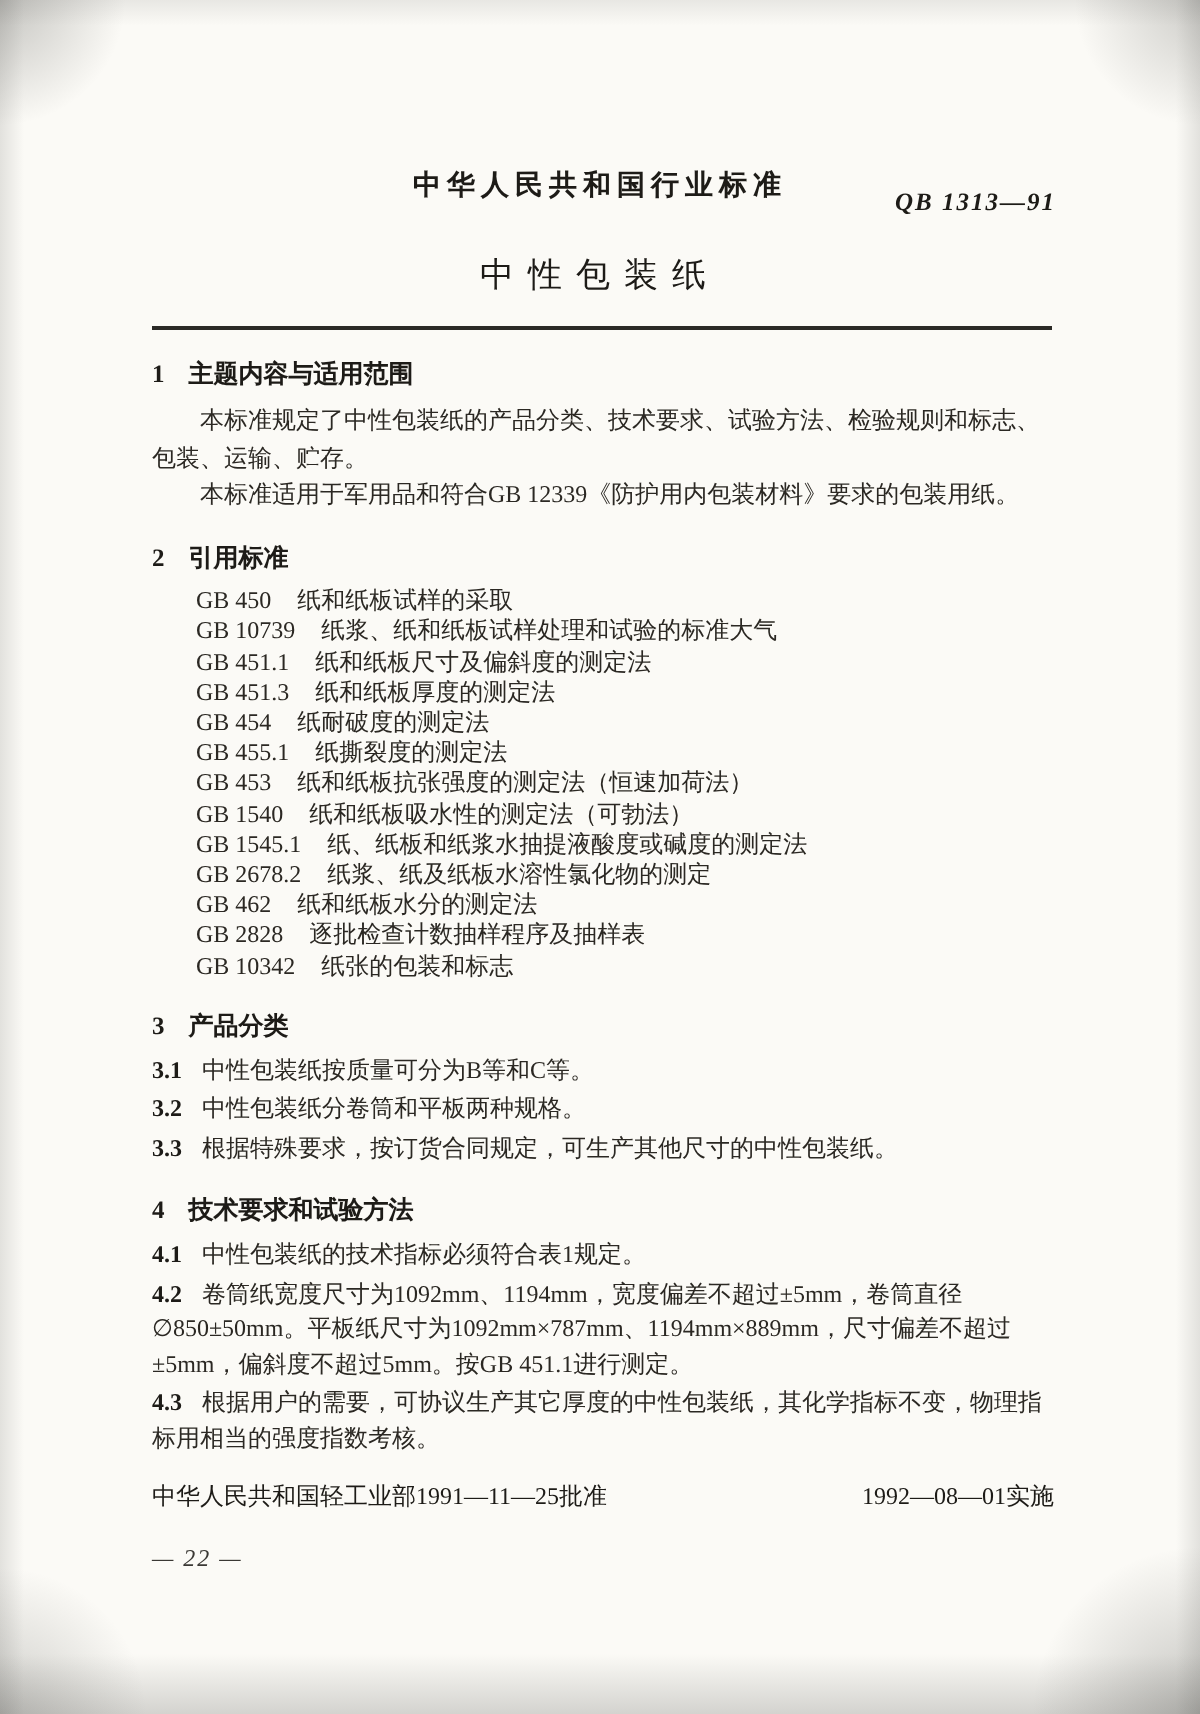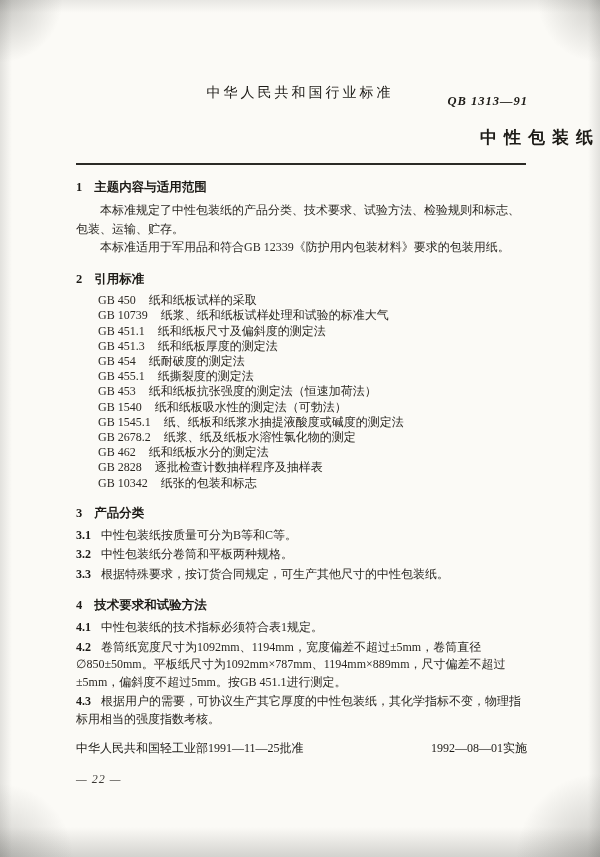--- a/index.html
+++ b/index.html
@@ -31,41 +31,40 @@
       linear-gradient(to right, rgba(95,95,92,.16), rgba(95,95,92,0) 2%, rgba(95,95,92,0) 98%, rgba(95,95,92,.16)),
       linear-gradient(to bottom, rgba(95,95,92,.12), rgba(95,95,92,0) 1.5%, rgba(95,95,92,0) 96.5%, rgba(120,120,116,.30));
   }
   .doc-header {
     position: relative;
     text-align: center;
     padding-top: 84px;
   }
   .std-type {
     font-size: 14px;
-    font-weight: normal;
+    font-weight: bold;
     letter-spacing: 3px;
     color: #1d1b17;
   }
   .std-no {
     position: absolute;
     right: 72px;
     top: 94px;
     font-size: 12.5px;
     font-weight: bold;
     letter-spacing: 1px;
     color: #1d1b17;
     font-style: italic;
   }
   .doc-title {
     margin-top: 24px;
     font-size: 17px;
-    font-weight: bold;
+    font-weight: normal;
     letter-spacing: 7px;
     color: #1d1b17;
-    text-align: right;
   }
   .rule {
     margin: 14px 74px 0 76px;
     border: none;
     border-top: 2px solid #2b2a26;
   }
   .content {
     padding: 0 73px 0 76px;
     font-size: 12px;
   }

